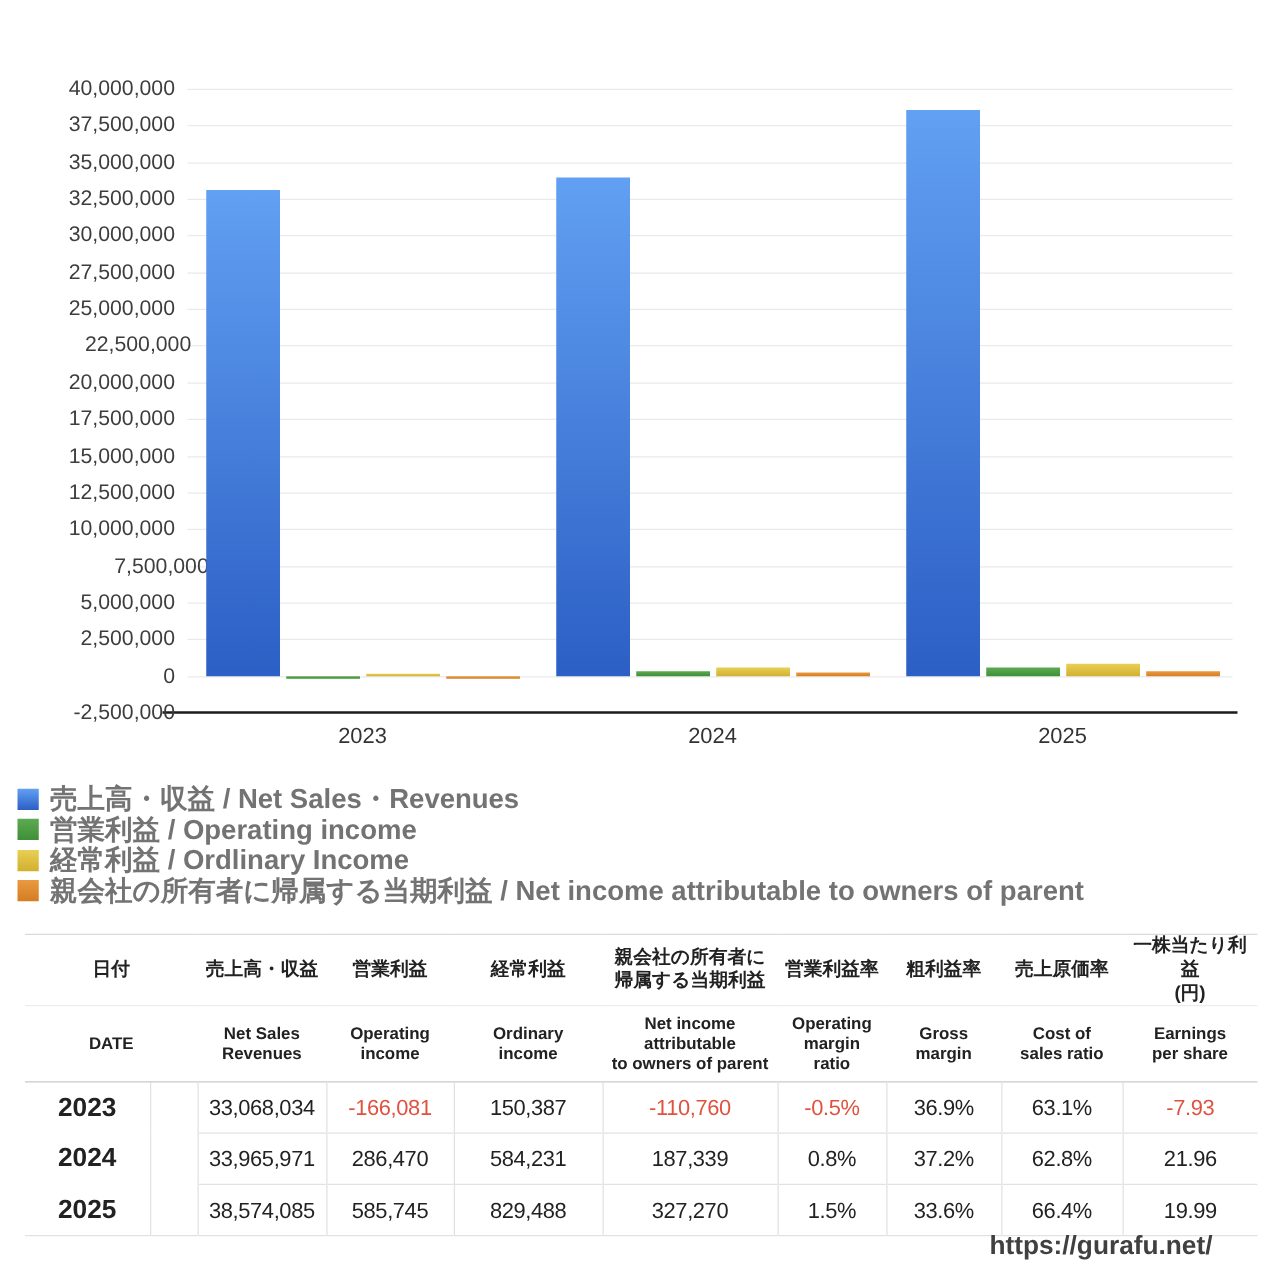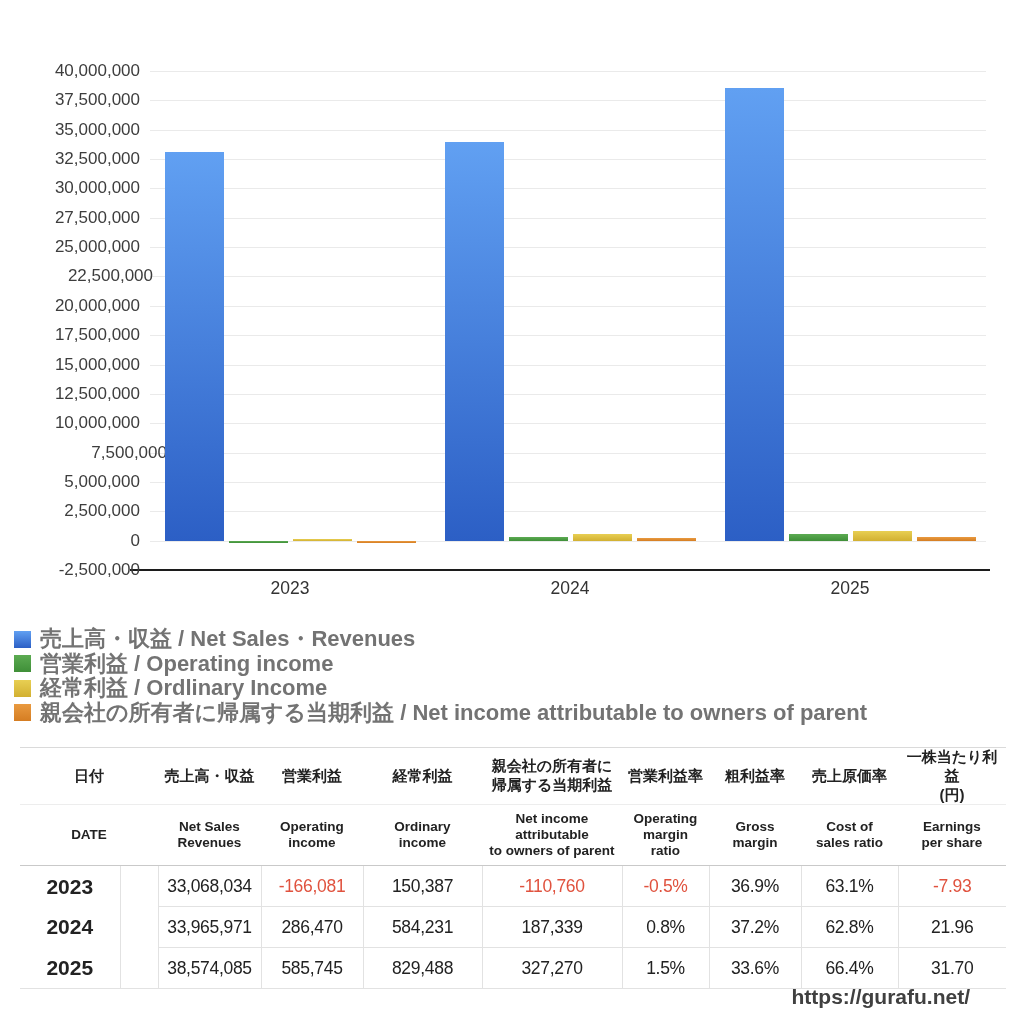--- a/index.html
+++ b/index.html
@@ -192,19 +192,19 @@
       <tr>
         <td class="c-year">2025</td>
         <td class="c-month">11</td>
         <td class="val">38,574,085</td>
         <td class="val">585,745</td>
         <td class="val">829,488</td>
         <td class="val">327,270</td>
         <td class="val">1.5%</td>
         <td class="val">33.6%</td>
         <td class="val">66.4%</td>
-        <td class="val">31.70</td>
+        <td class="val">19.99</td>
       </tr>
     </tbody>
   </table>
 </div>
 
 <div class="footer-url">https://gurafu.net/</div>
 
 </body></html>

